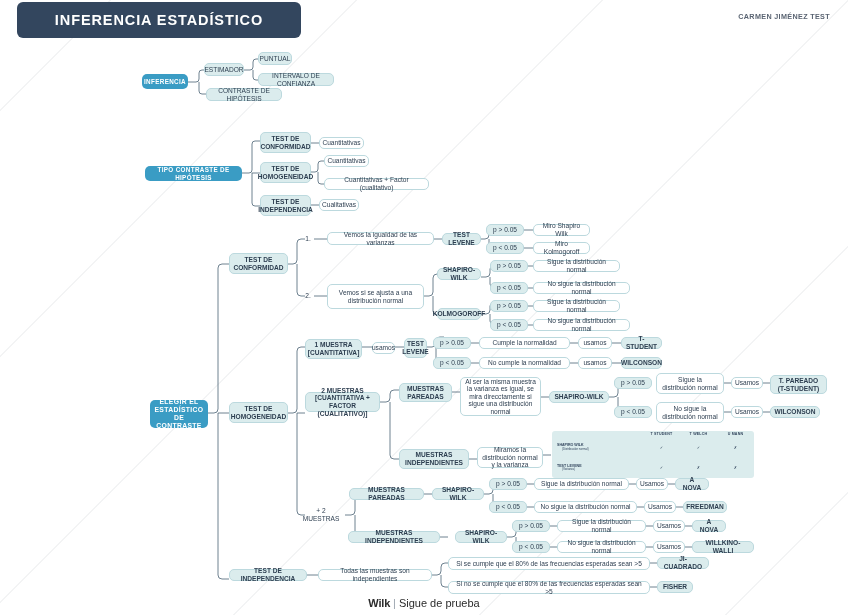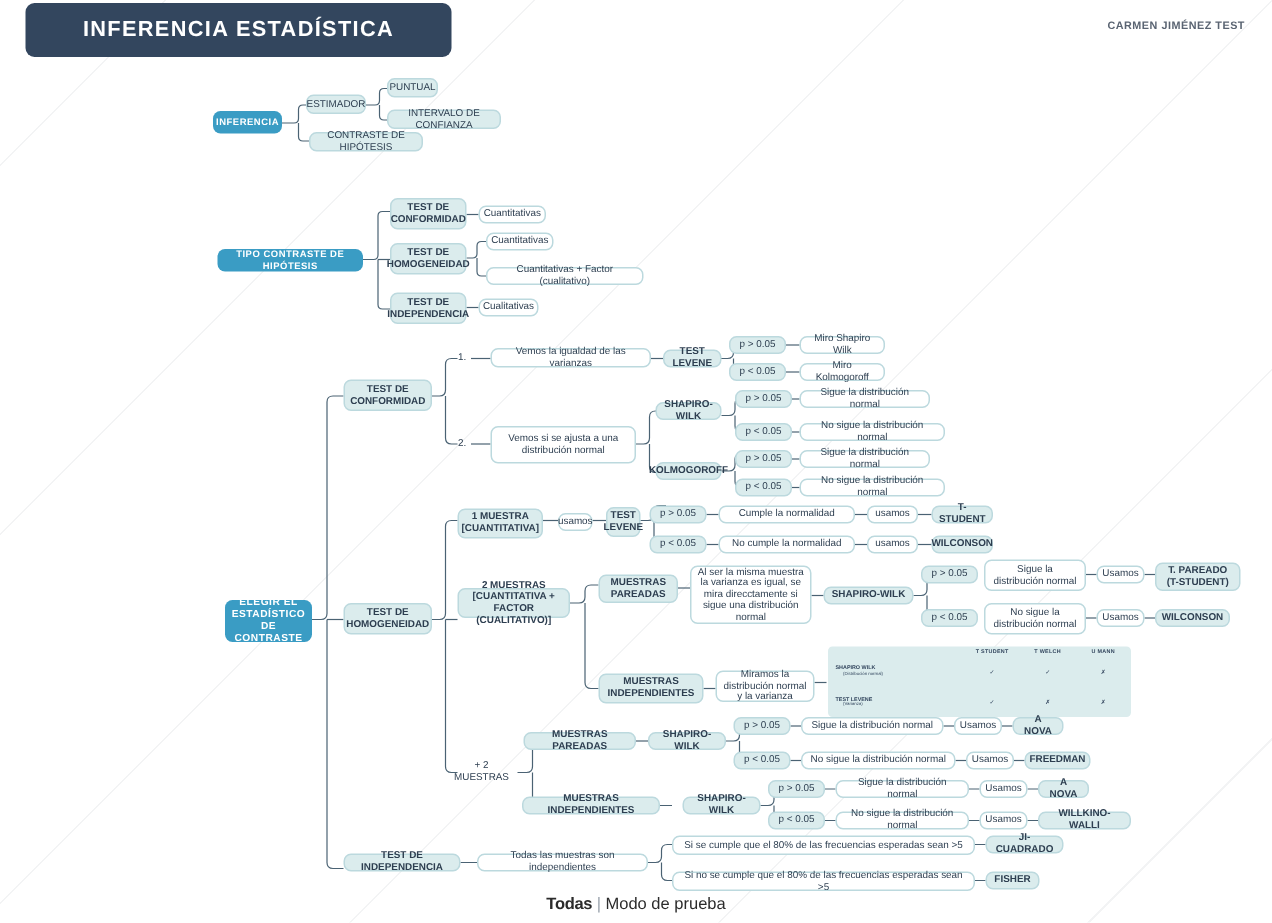--- a/index.html
+++ b/index.html
@@ -63,21 +63,21 @@
   .footer b{font-weight:bold;letter-spacing:-.2px;}
   .footer .sep{color:#9aa3ad;margin:0 3px;}
   .footer .md{font-weight:500;}
 </style>
 </head>
 <body>
 
 <div id="watermark"></div>
 
 <div class="banner">
-  <span>INFERENCIA ESTADÍSTICA</span>
+  <span>INFERENCIA ESTADÍSTICO</span>
 </div>
 <div class="author">CARMEN JIMÉNEZ TEST</div>
 
 <svg id="svg-lines">
   <g fill="none" stroke="#4a6273" stroke-width="0.8">
 
     <path d="M188 82 H196 Q199 82 199 79 V73 Q199 70 202 70 H204"></path>
     <path d="M199 82 V91 Q199 94 202 94 H206"></path>
     <path d="M244 70 H250 Q253 70 253 67 V62 Q253 59 256 59 H258"></path>
     <path d="M253 70 V77 Q253 80 256 80 H258"></path>
@@ -469,14 +469,14 @@
   <span>JI-CUADRADO</span>
 </div>
 <div class="node plain" style="left:448px;top:581px;width:202px;height:13px;">
   <span>Si no se cumple que el 80% de las frecuencias esperadas sean &gt;5</span>
 </div>
 <div class="node fill bold" style="left:657px;top:581px;width:36px;height:12px;">
   <span>FISHER</span>
 </div>
 
 <div class="footer">
-  <b>Todas</b><span class="sep">|</span><span class="md">Modo de prueba</span>
+  <b>Wilk</b><span class="sep">|</span><span class="md">Sigue de prueba</span>
 </div>
 
 </body></html>

